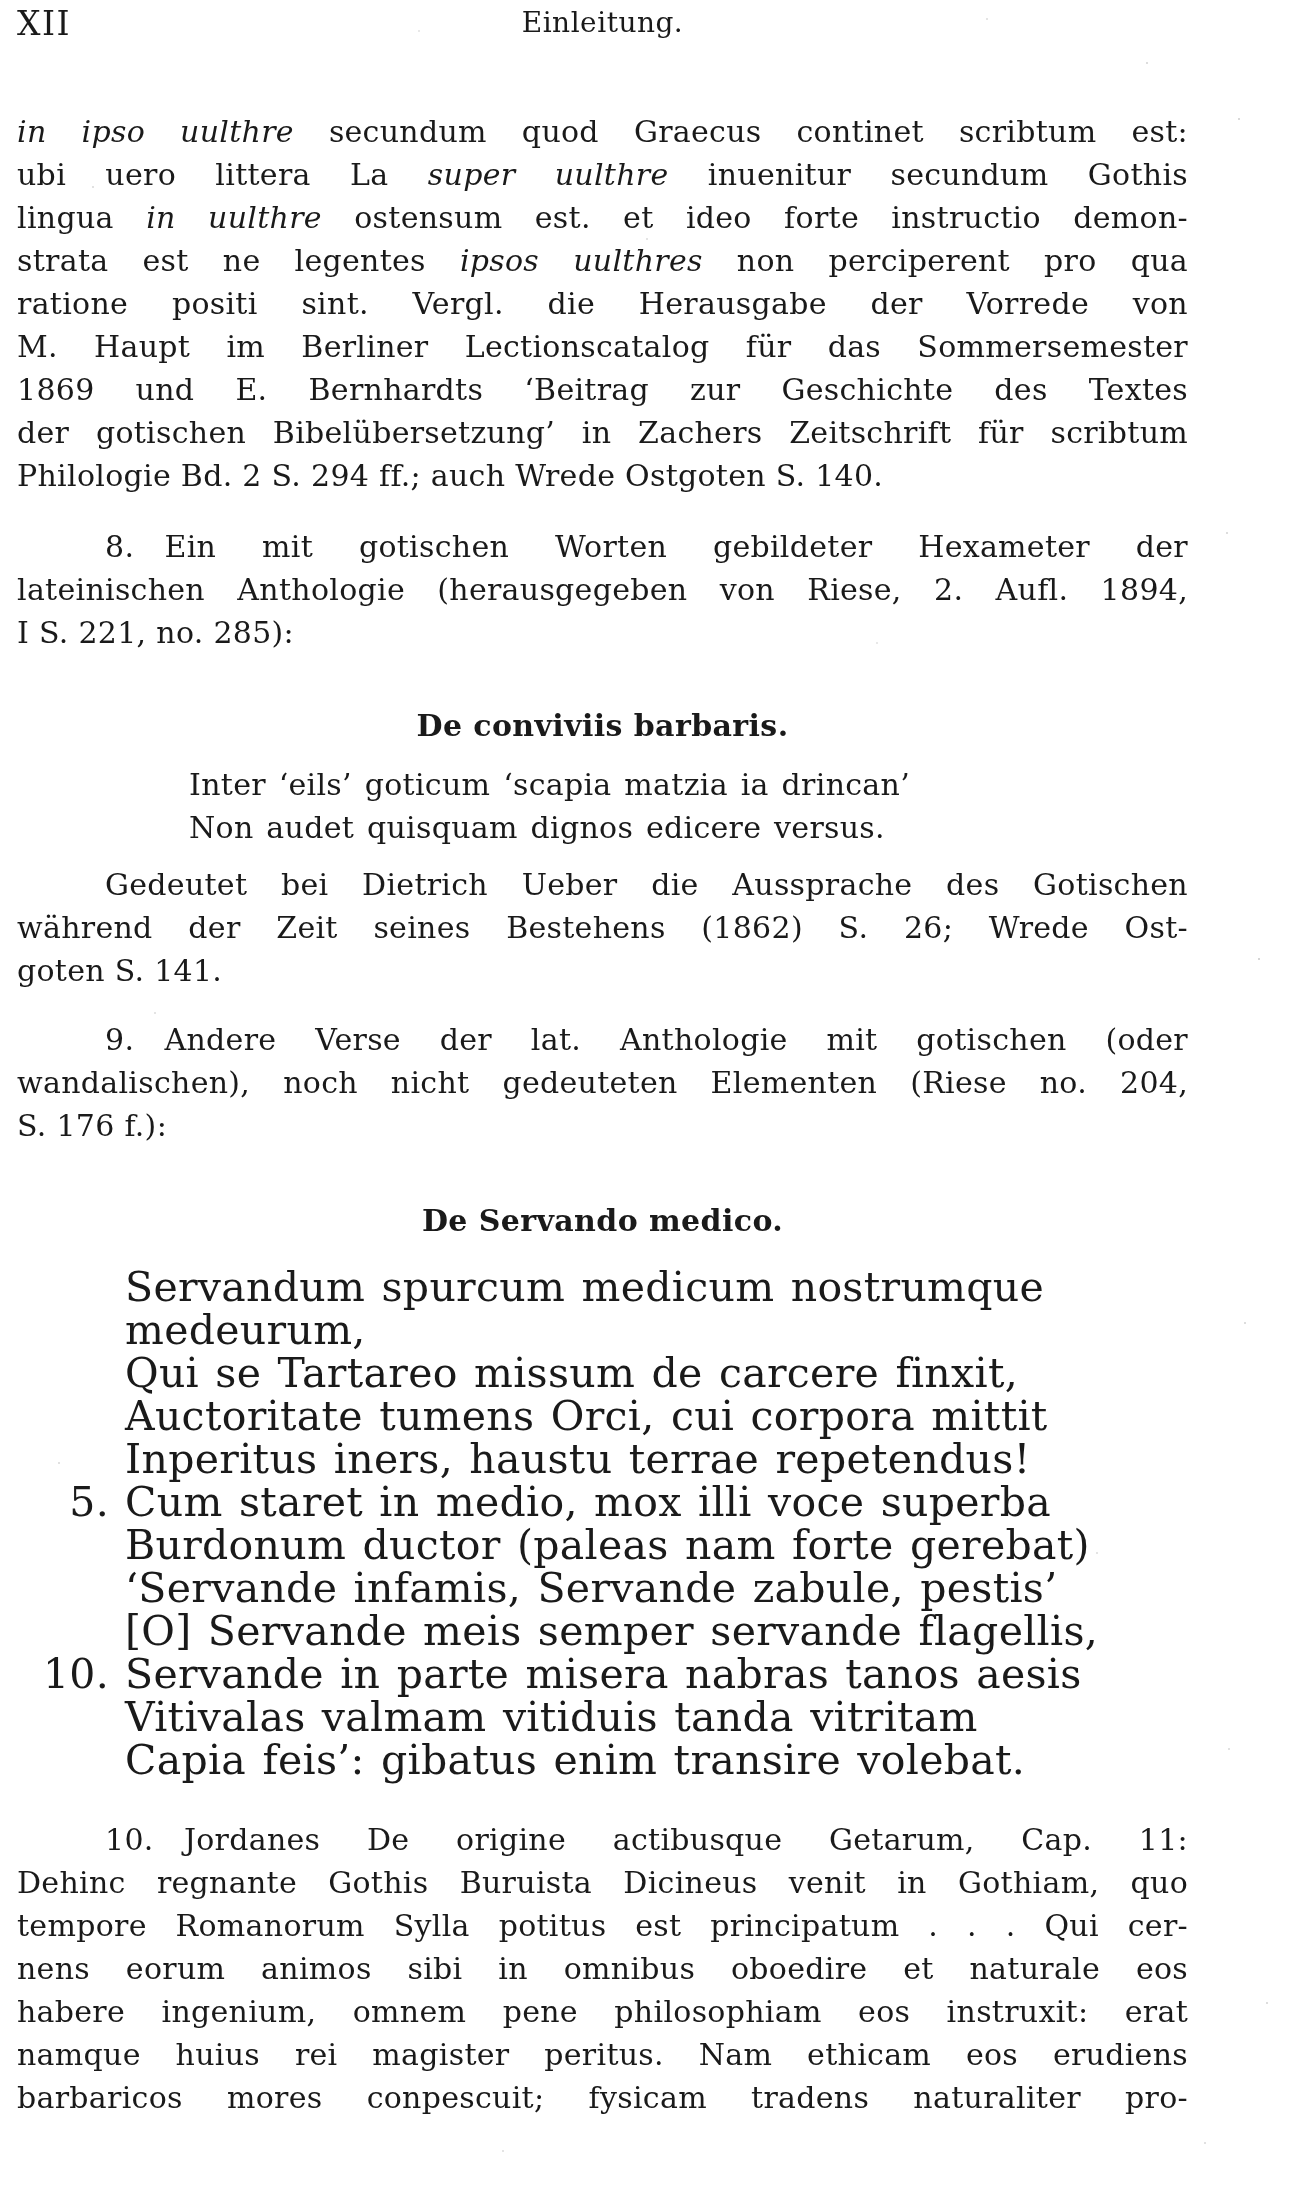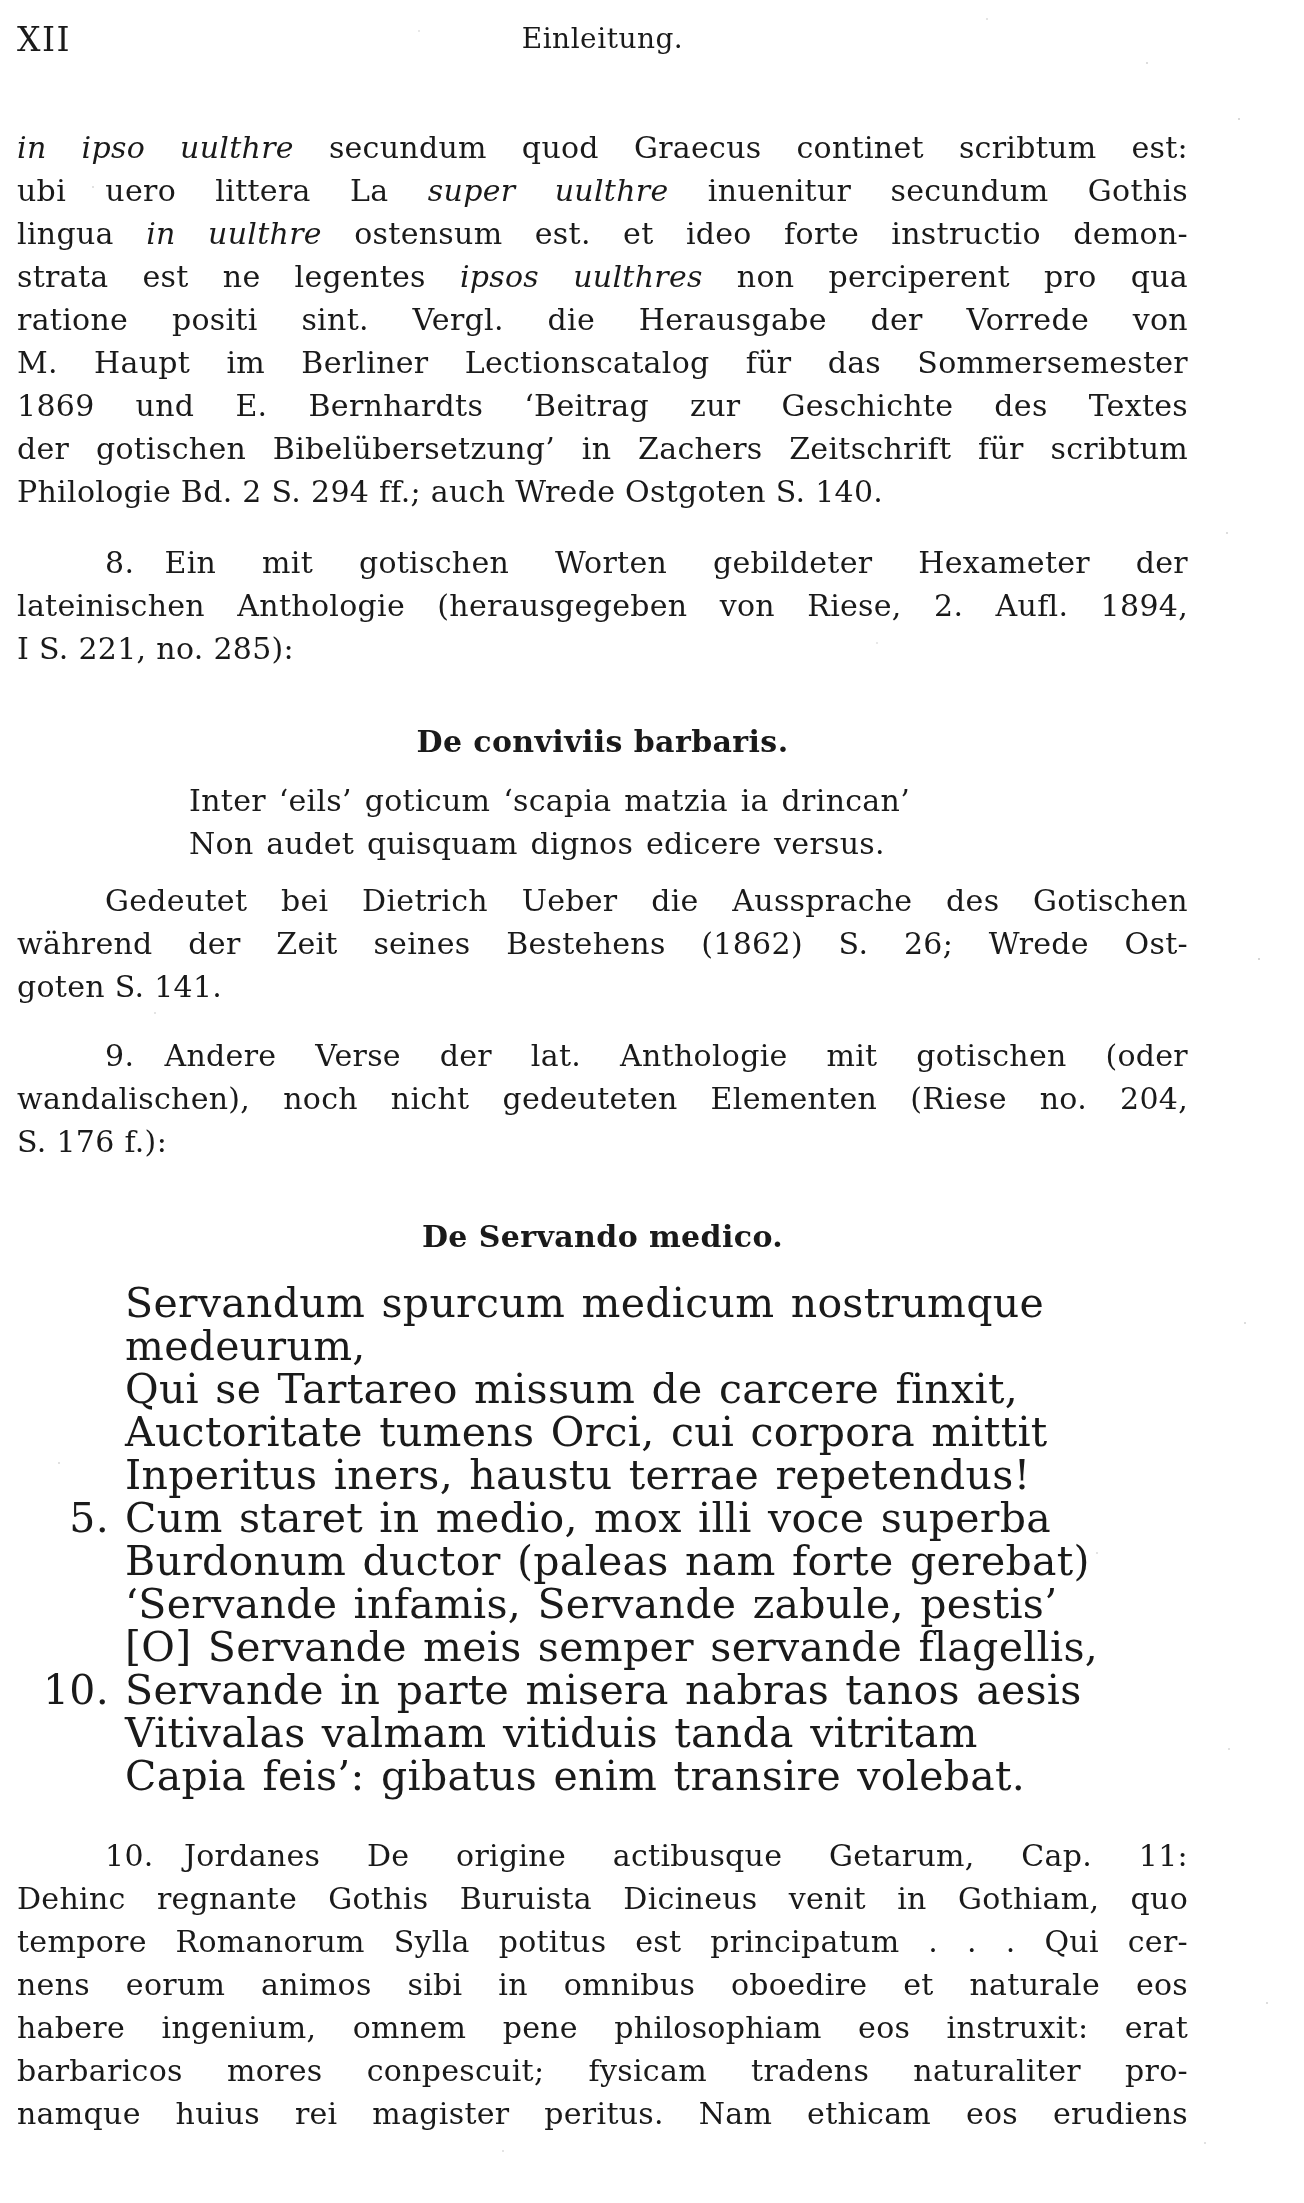--- a/index.html
+++ b/index.html
@@ -3,21 +3,21 @@
 <meta charset="utf-8">
 <style>
   html,body { margin:0; padding:0; background:#e9e9e9; }
   .page {
     position:relative; width:1304px; height:2203px;
     background:#ffffff; color:#1a1a1a; overflow:hidden;
     font-family:"DejaVu Serif", serif;
   }
   .col { position:absolute; left:17px; top:0; width:1171px; }
 
-  .pagehead { position:relative; height:50px; padding-top:6px;margin-top:16px; }
+  .pagehead { position:relative; height:50px; padding-top:6px; }
   .pnum  { position:absolute; left:0; top:4px; font-size:33px; letter-spacing:1.5px; }
   .rtitle{ display:block; text-align:center; font-size:28px; letter-spacing:.5px; }
 
   .line { font-size:30px; line-height:43px; letter-spacing:.3px; }
   .j { text-align:justify; text-align-last:justify; }
   .l { text-align:left; }
   .indent { padding-left:88px; }
   .it { font-style:italic; }
 
   .poem-title { font-size:30px; line-height:43px; font-weight:bold;
@@ -152,18 +152,18 @@
           <span class="vtext">Capia feis’: gibatus enim transire volebat.</span>
         </div>
     </div>
 
     <div class="m-para5">
       <div class="line j indent">10. Jordanes De origine actibusque Getarum, Cap. 11:</div>
       <div class="line j">Dehinc regnante Gothis Buruista Dicineus venit in Gothiam, quo</div>
       <div class="line j">tempore Romanorum Sylla potitus est principatum . . . Qui cer-</div>
       <div class="line j">nens eorum animos sibi in omnibus oboedire et naturale eos</div>
       <div class="line j">habere ingenium, omnem pene philosophiam eos instruxit: erat</div>
+      <div class="line j">namque huius rei magister peritus. Nam ethicam eos erudiens</div>
       <div class="line j">barbaricos mores conpescuit; fysicam tradens naturaliter pro-</div>
-      <div class="line j">namque huius rei magister peritus. Nam ethicam eos erudiens</div>
     </div>
 
   </div>
 </div>
 
 </body></html>

